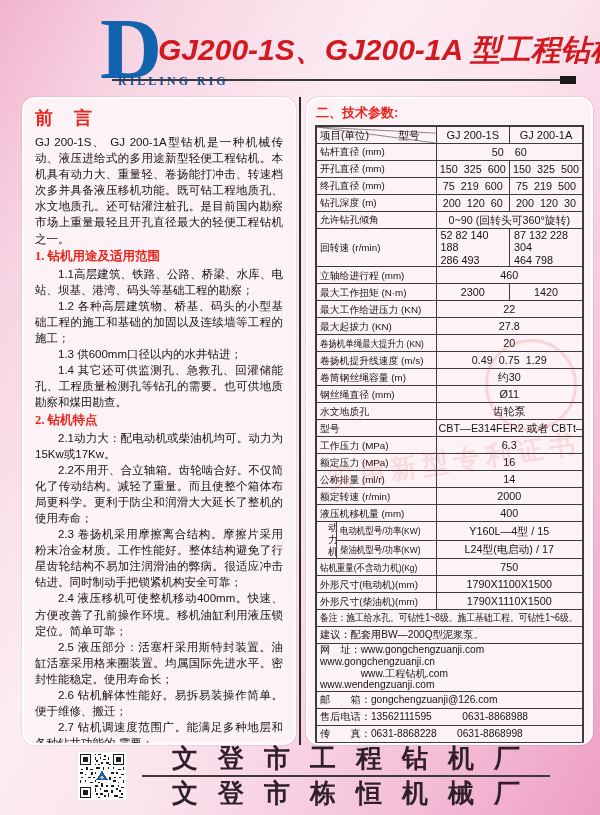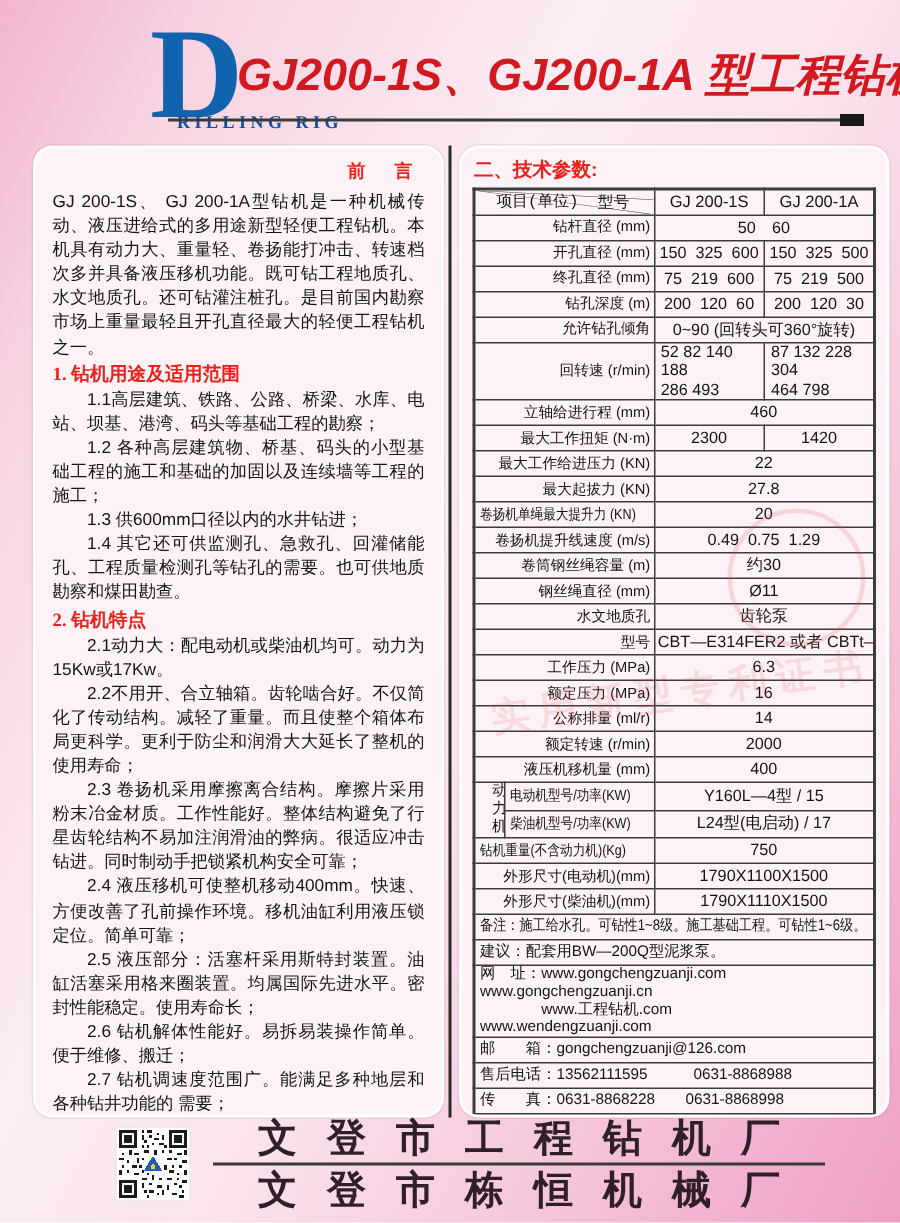--- a/index.html
+++ b/index.html
@@ -36,52 +36,52 @@
   .panel{
     background:#fdf2f6;border:2px solid #ffffff;border-radius:13px;
     box-shadow:0 0 0 1px rgba(160,90,120,.12);
     box-sizing:border-box;overflow:hidden;position:relative;
   }
   .panel.left{width:274px;padding:7px 11px 6px 11px;}
   .divider{width:2px;background:#2a2a2a;margin:0 5px 0 3px;}
   .panel.right{flex:1;padding:5px 7px 4px 7px;}
 
   
-  .pref-title{margin:0 0 4px 0;text-align:right;color:#e8231c;font-size:12px;font-weight:bold;letter-spacing:8px;}
+  .pref-title{margin:0 0 4px 0;text-align:left;color:#e8231c;font-size:18px;font-weight:bold;letter-spacing:8px;}
   .pref p{margin:0;font-size:11.5px;line-height:1.4;text-align:justify;}
   .pref p.item{text-indent:2em;}
   .sec-h{margin:1px 0;color:#e8231c;font-size:12.5px;font-weight:bold;font-family:Liberation Serif, serif;}
   .wm{position:absolute;color:rgba(215,60,60,.16);font-weight:bold;pointer-events:none;white-space:nowrap;}
   .wm-left{top:180px;left:-12px;font-size:30px;letter-spacing:4px;transform:rotate(0deg);}
   .wm-right{top:345px;left:18px;font-size:26px;letter-spacing:6px;transform:rotate(-8deg);color:rgba(215,60,60,.13);}
   .wm-seal{position:absolute;top:240px;right:14px;width:86px;height:86px;border:3px solid rgba(220,80,80,.18);border-radius:50%;}
 
   
   .specs-h{margin:0 0 3px 1px;color:#e8231c;font-size:13px;font-weight:bold;}
   table.specs{border-collapse:collapse;width:100%;table-layout:fixed;border:2px solid #3c3c3c;}
   .specs col.c1{width:20px;} .specs col.c2{width:100px;}
   .specs col.c3{width:auto;} .specs col.c4{width:auto;}
   .specs td{
     border:1px solid #3c3c3c;height:16px;padding:0 2px;
     font-size:10.8px;line-height:1.15;vertical-align:middle;
     overflow:hidden;
   }
-  .specs td.lbl{text-align:right;font-size:9.8px;padding-left:3px;}
+  .specs td.lbl{text-align:left;font-size:9.8px;padding-left:3px;}
   .lt{display:inline-block;white-space:nowrap;transform-origin:0 50%;}
   .tight .lt{transform:scaleX(.86);}
   .specs td.val{text-align:center;white-space:pre;}
   .specs td.val.l{text-align:left;padding-left:4px;}
   .specs td.pre{white-space:pre-line;}
   .specs td.colh{text-align:center;font-size:11px;}
   .specs td.grp{font-size:10px;line-height:1.2;text-align:center;padding:0 11px;word-break:break-all;}
   .specs td.wide{font-size:10.2px;text-align:left;padding-left:3px;white-space:pre-line;}
   .corner{position:relative;height:52px;padding:0;}
   .corner svg{position:absolute;inset:0;width:100%;height:100%;}
   .corner .c-model{position:absolute;top:2px;right:16px;font-size:10.5px;}
-  .corner .c-item{position:absolute;bottom:2px;left:14px;font-size:10.5px;font-family:Liberation Mono, monospace;}
+  .corner .c-item{position:absolute;bottom:2px;left:3px;font-size:10.5px;}
   tr.rot td{height:36px;}
   tr.urls td{height:34px;}
 
   
   .footer{height:62px;display:flex;align-items:center;}
   .qr{width:48px;height:48px;margin:0 8px 0 76px;background:#fff;border:2px solid #f4e8ee;flex:none;}
   .companies{flex:1;margin-right:44px;color:#2f1f29;}
   .company{font-size:26px;font-weight:bold;letter-spacing:20px;text-align:center;white-space:nowrap;text-indent:20px;line-height:1.18;}
   .comp-rule{height:2px;background:#3a3a3a;margin:1px 6px;}
 </style>

